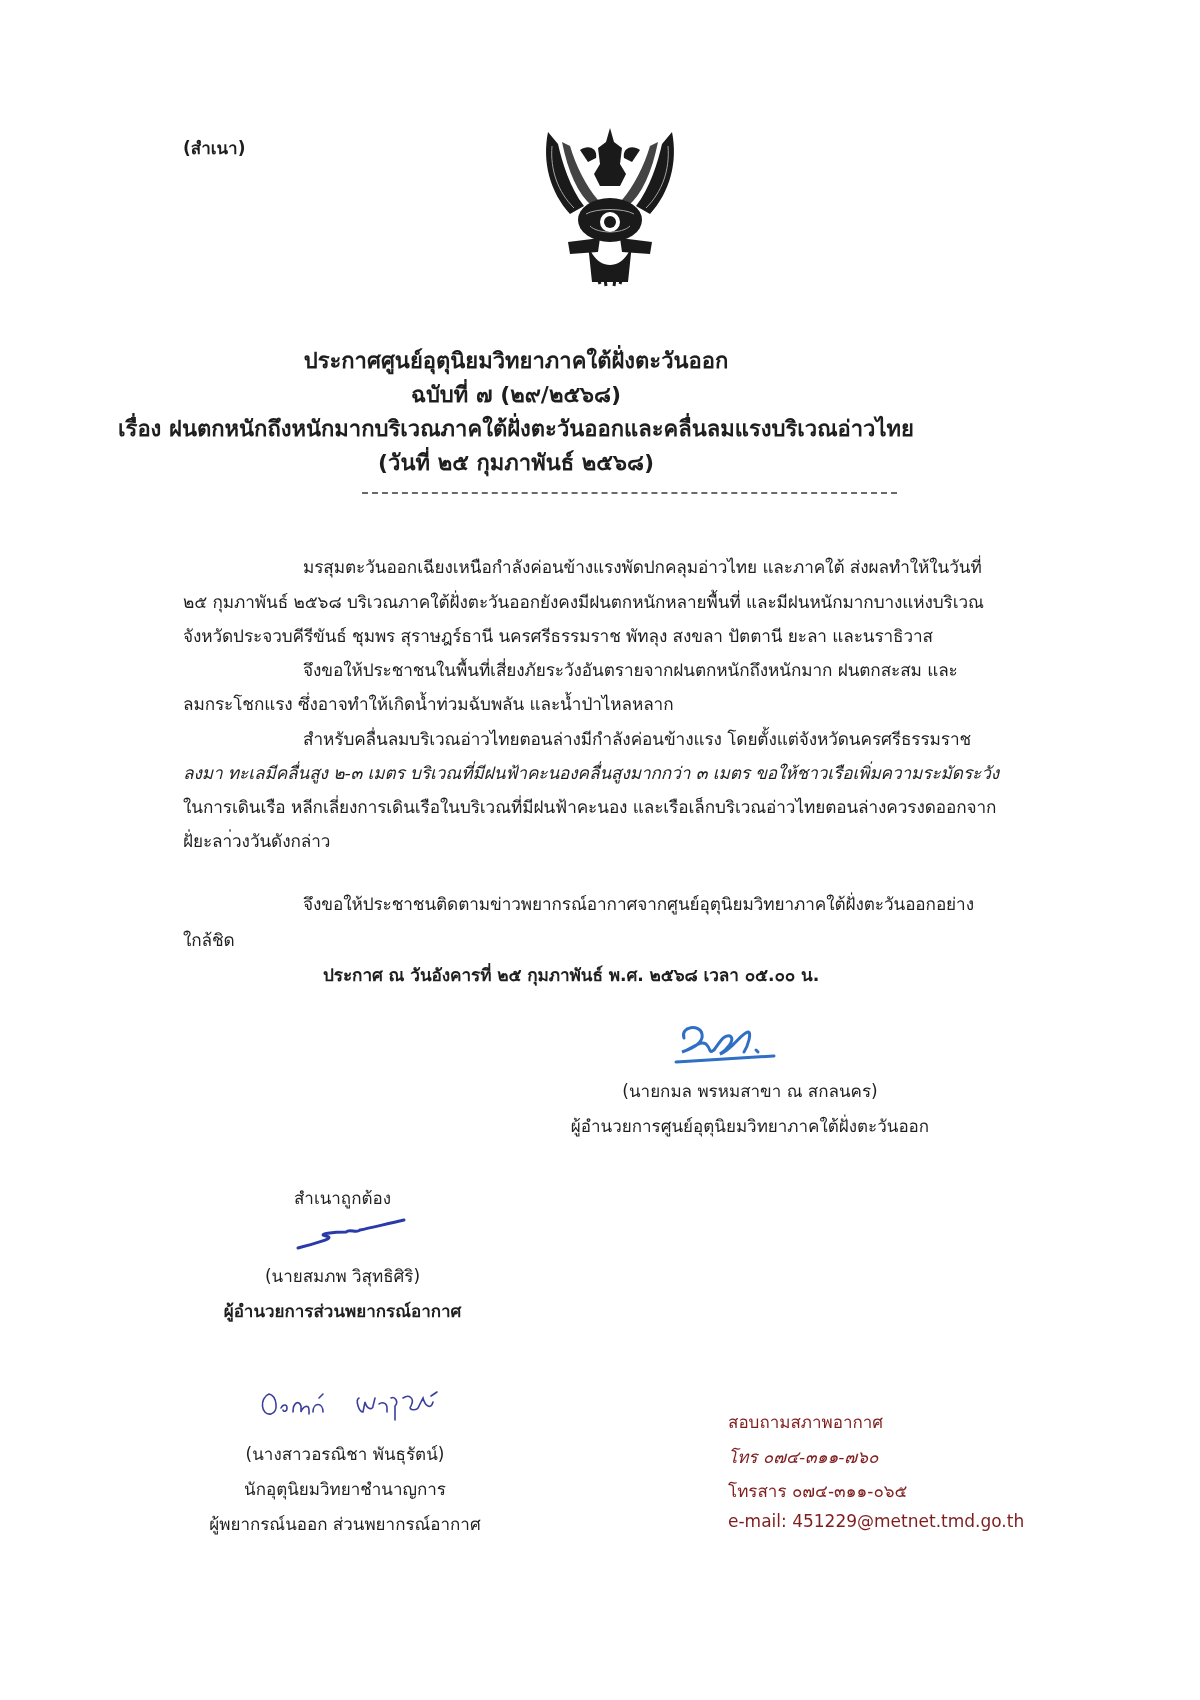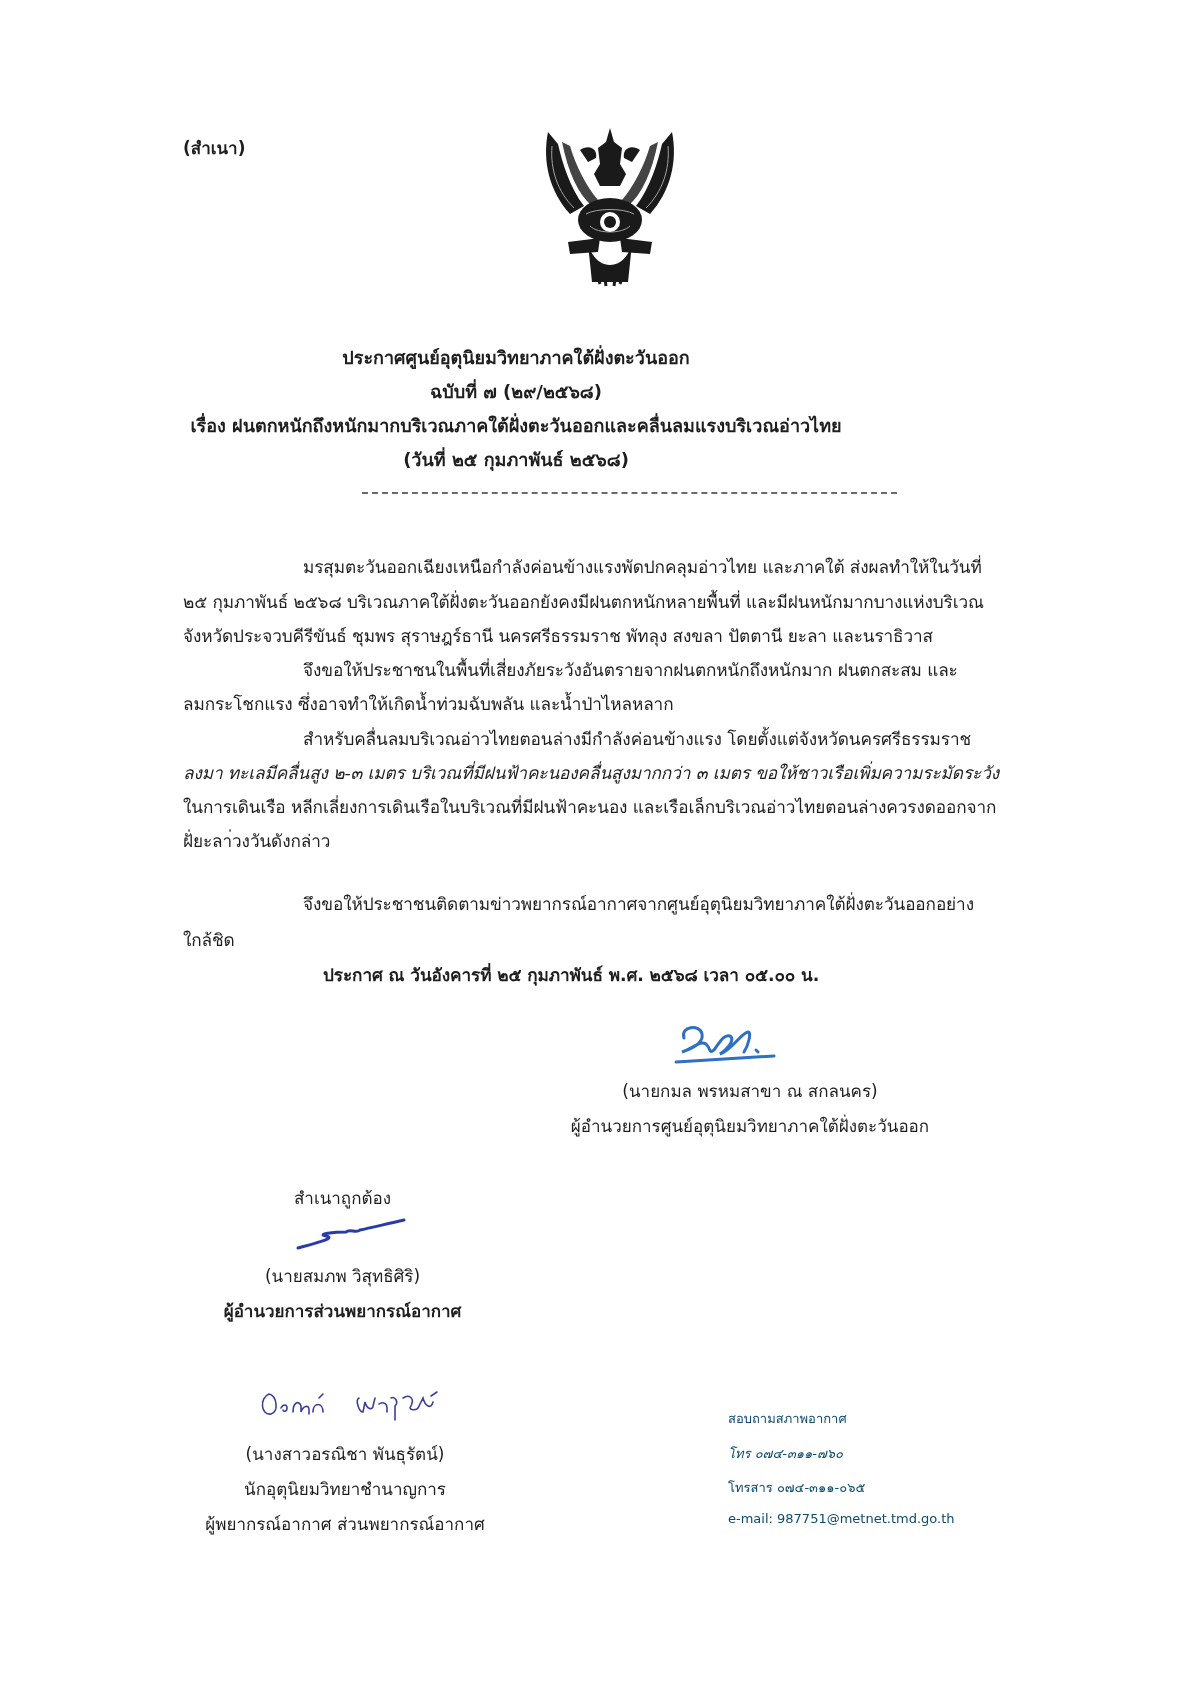--- a/index.html
+++ b/index.html
@@ -1,27 +1,27 @@
 <!DOCTYPE html>
 <html><head>
   <meta charset="utf-8">
   <style>
     html, body { margin: 0; padding: 0; background: #ffffff; }
     body { width: 1200px; height: 1700px; position: relative; overflow: hidden;
            font-family: "DejaVu Sans", "Liberation Sans", sans-serif; color: #1e1e1e; }
     .abs { position: absolute; white-space: nowrap; }
     .copy-mark { left: 183px; top: 134px; font-size: 17px; font-weight: bold; }
     .emblem { left: 540px; top: 122px; width: 140px; height: 165px; }
-    .center { left: 0; width: 1032px; text-align: center; font-weight: bold; font-size: 18px; }
+    .center { left: 0; width: 1032px; text-align: center; font-weight: bold; font-size: 22px; }
     .divider { left: 362px; top: 492px; width: 535px; border-top: 2px dashed #6a6a6a; height: 0; }
     .body-line { font-size: 17.2px; left: 183px; letter-spacing: -0.1px; }
     .indent { left: 303px; }
     .bold { font-weight: bold; }
     .sig-block { text-align: center; font-size: 17px; }
-    .contact { left: 728px; font-size: 13px; color: #0c4a6e; }
+    .contact { left: 728px; font-size: 17px; color: #7f1d1d; }
   </style>
 </head>
 <body>
 
 <div>
 
   <div class="abs copy-mark">(สำเนา)</div>
 
   <svg class="abs emblem" viewBox="0 0 140 165">
     <g fill="#1a1a1a">
@@ -89,20 +89,20 @@
       <path d="M26 28 C28 24 32 24 32 28 C32 32 28 32 28 30"></path>
       <path d="M38 32 C38 22 44 20 46 26 L46 32 C48 26 54 24 54 30 L54 34"></path>
       <path d="M58 32 C58 22 68 22 68 32 M64 18 L68 14"></path>
       <path d="M104 18 C100 20 104 32 108 32 L110 22 C112 30 118 30 118 26 L120 18"></path>
       <path d="M124 24 C126 22 132 22 132 28 L132 32 M136 18 C140 16 144 22 140 26 L140 40"></path>
       <path d="M148 18 C154 14 160 18 156 26 C152 30 162 32 164 26 L168 18 C170 26 176 30 178 22 M176 16 L182 12"></path>
     </g>
   </svg>
   <div class="abs sig-block" style="top:1440px; left:180px; width:330px;">(นางสาวอรณิชา พันธุรัตน์)</div>
   <div class="abs sig-block" style="top:1475px; left:180px; width:330px;">นักอุตุนิยมวิทยาชำนาญการ</div>
-  <div class="abs sig-block" style="top:1510px; left:160px; width:370px;">ผู้พยากรณ์อากาศ ส่วนพยากรณ์อากาศ</div>
+  <div class="abs sig-block" style="top:1510px; left:160px; width:370px;">ผู้พยากรณ์นออก ส่วนพยากรณ์อากาศ</div>
 
   <div class="abs contact" style="top:1408px;">สอบถามสภาพอากาศ</div>
   <div class="abs contact" style="top:1443px;font-style:italic;">โทร ๐๗๔-๓๑๑-๗๖๐</div>
   <div class="abs contact" style="top:1477px;">โทรสาร ๐๗๔-๓๑๑-๐๖๕</div>
-  <div class="abs contact" style="top:1511px;">e-mail: 987751@metnet.tmd.go.th</div>
+  <div class="abs contact" style="top:1511px;">e-mail: 451229@metnet.tmd.go.th</div>
 
 </div>
 
 </body></html>

